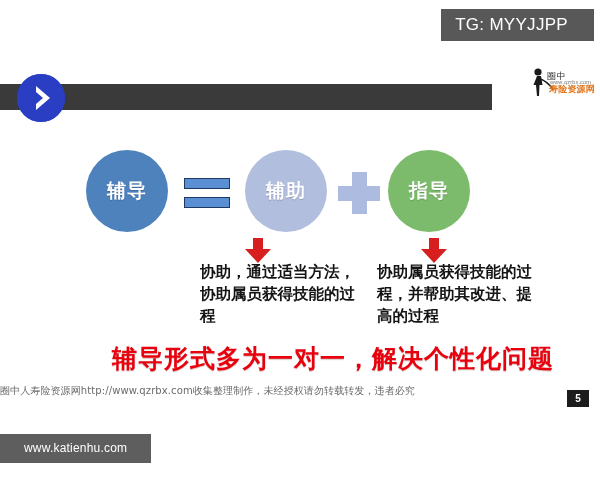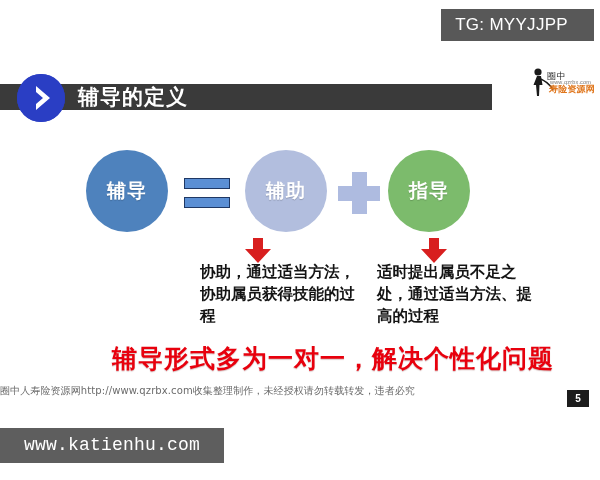--- a/index.html
+++ b/index.html
@@ -227,42 +227,41 @@
     justify-content: center;
     font-family: "Liberation Sans", sans-serif;
   }
 
   
   #watermark {
     position: absolute;
     left: 0; bottom: 17px;
     background: #5e5e5e;
     color: #ffffff;
-    font-size: 18px;
+    font-size: 12px;
     padding: 8px 24px 9px 24px;
     line-height: 1;
     letter-spacing: 0.2px;
-    font-family: Liberation Mono, monospace;
+    font-family: Liberation Sans, sans-serif;
   }
 </style>
 </head>
 <body>
 
 <div id="slide">
 
   <div id="tg-badge">TG: MYYJJPP</div>
 
   <div id="title-bar"></div>
   <div id="title-badge">
     <svg width="48" height="48" viewBox="0 0 48 48">
       <circle cx="24" cy="24" r="24" fill="#2a3ec4"></circle>
       <path d="M19 12 L33 24 L19 36 L19 30 L26 24 L19 18 Z" fill="#ffffff"></path>
     </svg>
   </div>
-  <div id="title-text">辅导的定义</div>
 
   <div id="logo">
     <div id="logo-quanzhong">圈中</div>
     <div id="logo-person">
       <svg width="26" height="30" viewBox="0 0 26 30">
         <circle cx="10" cy="6" r="3.6" fill="#1a1a1a"></circle>
         <path d="M9 10 L13 10 L14.5 19 L11.5 19 L11 30 L9 30 L8 19 L5.5 19 Z" fill="#1a1a1a"></path>
         <path d="M10 12 C16 14, 22 18, 25 24" stroke="#1a1a1a" stroke-width="1.6" fill="none"></path>
       </svg>
     </div>
@@ -289,21 +288,21 @@
       <path d="M9 0 L19 0 L19 11 L27 11 L14 25 L1 11 L9 11 Z" fill="#d81f1f"></path>
     </svg>
   </div>
   <div class="arrow-down" id="arrow-right">
     <svg width="28" height="26" viewBox="0 0 28 26">
       <path d="M9 0 L19 0 L19 11 L27 11 L14 25 L1 11 L9 11 Z" fill="#d81f1f"></path>
     </svg>
   </div>
 
   <div class="def-text" id="def-left">协助，通过适当方法，协助属员获得技能的过程</div>
-  <div class="def-text" id="def-right">适时提出属员不足之处，通过适当方法、提高的过程</div>
+  <div class="def-text" id="def-right">协助属员获得技能的过程，并帮助其改进、提高的过程</div>
 
   <div id="headline">辅导形式多为一对一，解决个性化问题</div>
 
   <div id="copyright">圈中人寿险资源网http://www.qzrbx.com收集整理制作，未经授权请勿转载转发，违者必究</div>
 
   <div id="page-number">5</div>
 
   <div id="watermark">www.katienhu.com</div>
 
 </div>

